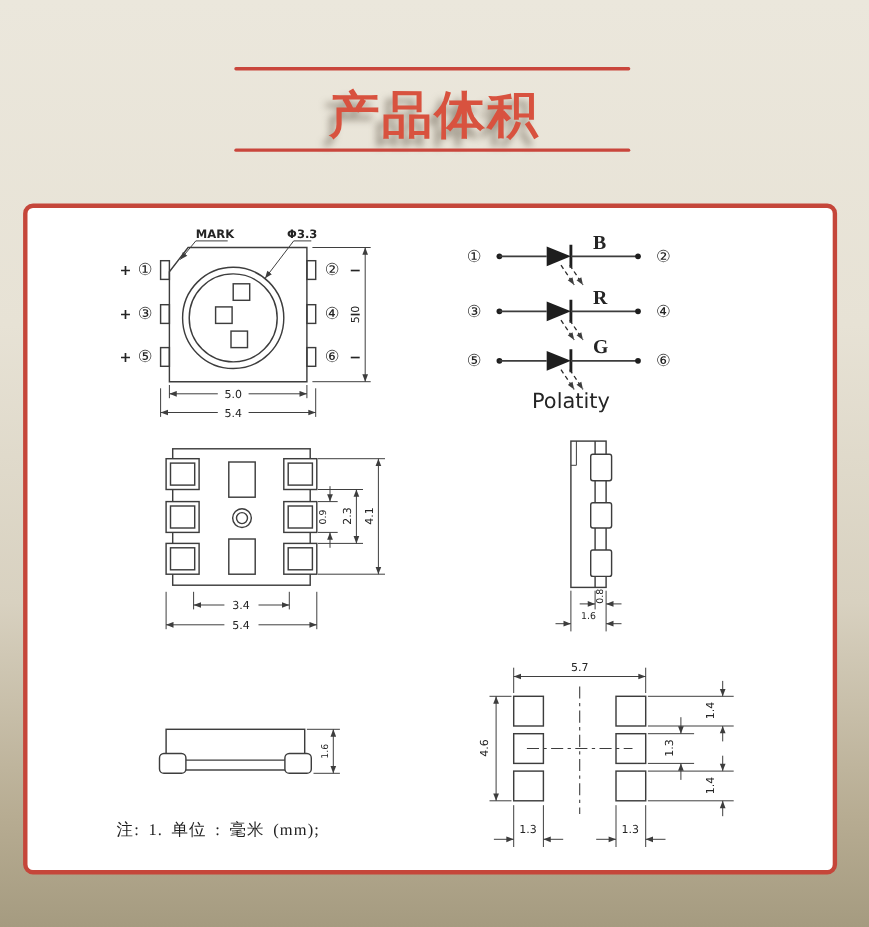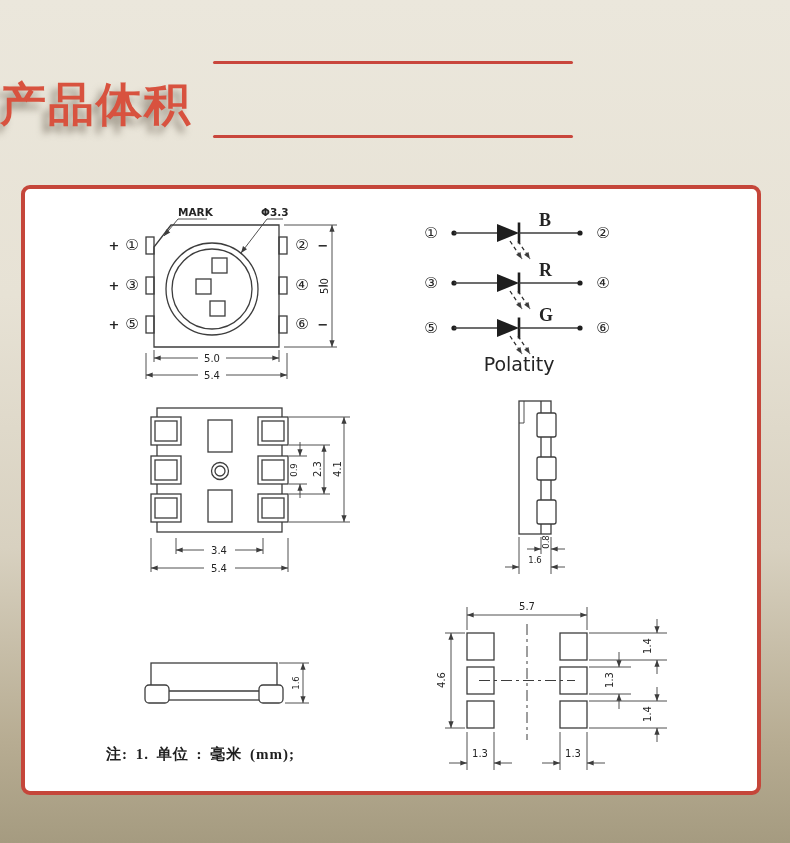--- a/index.html
+++ b/index.html
@@ -2,27 +2,27 @@
 <html><head>
 <meta charset="utf-8">
 <style>
   *{margin:0;padding:0;box-sizing:border-box}
   body{width:790px;height:843px;font-family:"Liberation Sans",sans-serif;
        background:linear-gradient(180deg,#ebe7dc 0%,#e7e2d5 35%,#d8d1c0 65%,#b7ac92 88%,#a59b80 100%);}
   .page{position:relative;width:790px;height:843px;overflow:hidden}
   .rule{position:absolute;left:213px;width:360px;height:3px;background:#c9463c;border-radius:2px}
   .rule-top{top:61px}
   .rule-bottom{top:135px}
-  .title{position:absolute;top:74px;left:0;width:100%;text-align:left;
+  .title{position:absolute;top:74px;left:0;width:100%;text-align:center;
          font-size:46px;font-weight:700;color:#d8523f;letter-spacing:2px;
          text-shadow:-6px 7px 7px rgba(105,95,80,.6);font-family:Liberation Sans, sans-serif}
   .panel{position:absolute;left:21px;top:185px;width:740px;height:610px;background:#fff;
          border:4px solid #c5463a;border-radius:9px}
   .drw{position:absolute}
-  .note{position:absolute;left:81px;top:556px;font-size:15px;font-weight:700;color:#1f1f1f;
+  .note{position:absolute;left:81px;top:556px;font-size:15px;font-weight:400;color:#1f1f1f;
         letter-spacing:1px;word-spacing:3px;font-family:"Liberation Serif",serif}
   svg .ln{fill:none;stroke:#3d3d3d;stroke-width:1.3}
   svg .ln2{fill:none;stroke:#3d3d3d;stroke-width:1.6}
   svg .bar{fill:none;stroke:#1e1e1e;stroke-width:2.6}
   svg .fw{fill:#fff;stroke:#3d3d3d;stroke-width:1.3}
   svg .dm{fill:none;stroke:#3d3d3d;stroke-width:.9}
   svg .dsh{fill:none;stroke:#2a2a2a;stroke-width:1.2;stroke-dasharray:4 3}
   svg .cl{fill:none;stroke:#3d3d3d;stroke-width:1;stroke-dasharray:11 4 3 4}
   svg .solid{fill:#1e1e1e;stroke:none}
   svg text{fill:#242424;font-family:"DejaVu Sans",sans-serif}

